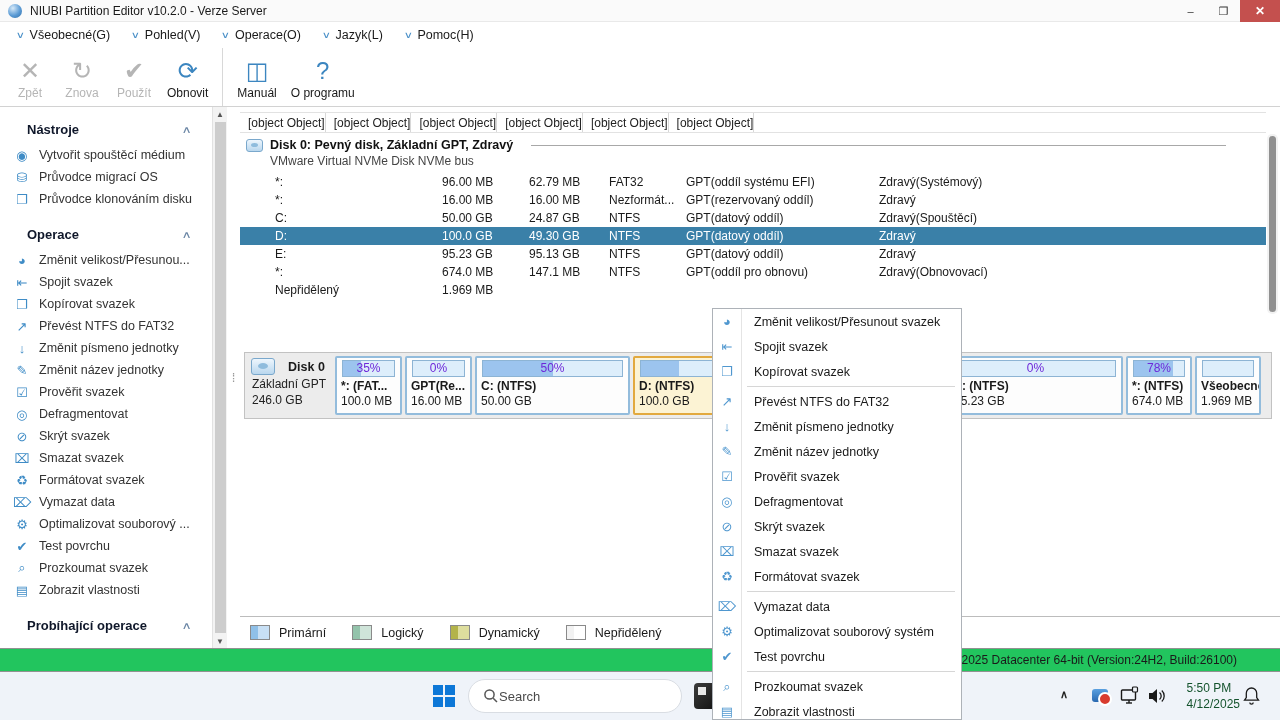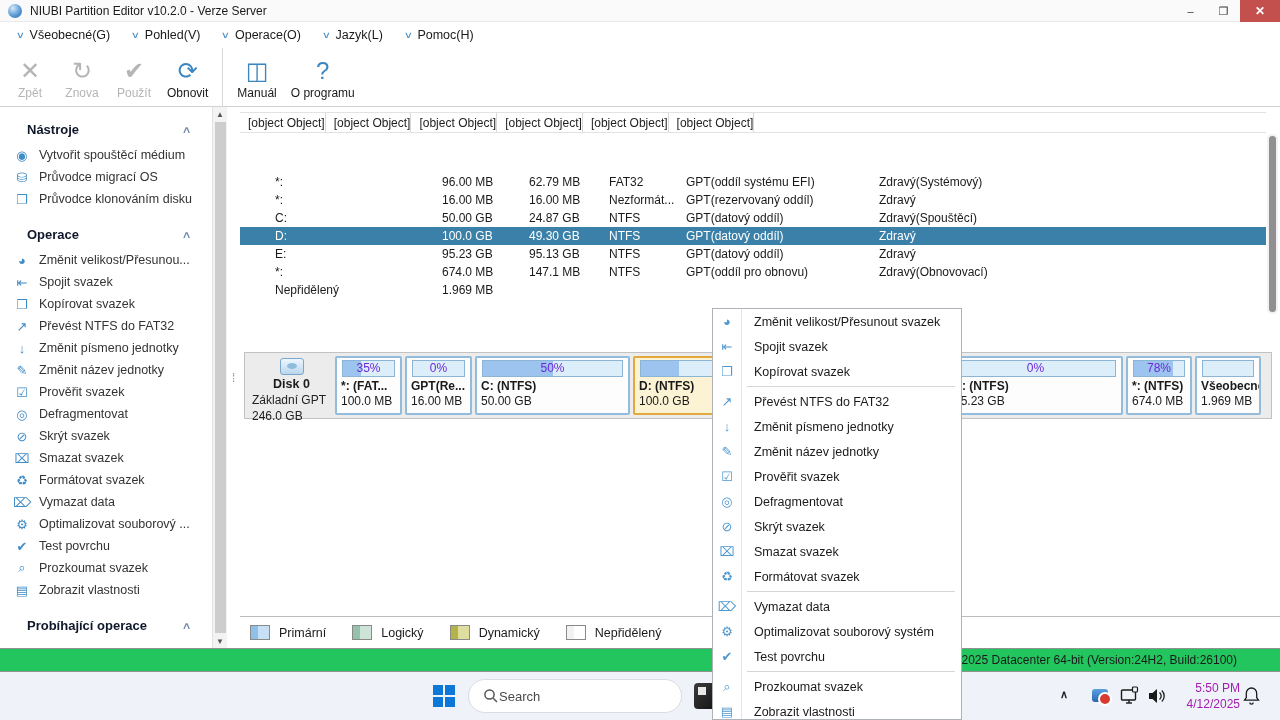--- a/index.html
+++ b/index.html
@@ -80,21 +80,21 @@
   .rc{padding-left:10px;white-space:nowrap;overflow:hidden;flex:none;}
   .rc.name{padding-left:35px;}
   .vscroll{position:absolute;left:1027px;top:27px;width:11px;height:180px;background:#f2f2f2;
            border-radius:5px;}
   .vthumb{position:absolute;top:2px;bottom:2px;left:2px;width:7px;background:#909090;border-radius:4px;}
 
   
   .diskstrip{position:absolute;top:245px;left:4px;width:1028px;height:67px;background:#ececec;
              border:1px solid #c2c2c2;display:flex;padding:3px;gap:3px;}
   .disk-info{width:84px;padding:2px 0 0 3px;flex:none;}
-  .di-row1{display:flex;align-items:center;gap:2px;font-weight:bold;font-size:12.5px;flex-direction:column;}
+  .di-row1{display:flex;align-items:center;gap:13px;font-weight:bold;font-size:12.5px;}
   .di-icon{width:24px;height:17px;border:1px solid #7aa8cc;border-radius:3px;flex:none;
            background:linear-gradient(#eef6fd,#b9d7ee);position:relative;}
   .di-icon::after{content:"";position:absolute;left:6px;top:4px;width:10px;height:6px;
            border-radius:50%;background:#8fbcdd;}
   .di-line{font-size:12px;color:#222;margin-top:2px;padding-left:1px;white-space:nowrap;}
   .pb{background:#fdfdfd;border:2px solid #93bcdc;border-radius:2px;padding:2px 4px;
       overflow:hidden;flex:none;}
   .pb.selected{border-color:#e2a93f;background:#fcf3d4;}
   .pb-bar{height:17px;border:1px solid #8db4d4;background:#ddeefb;position:relative;margin:0 1px 2px;}
   .pb-fill{position:absolute;left:0;top:0;bottom:0;background:#9cc4ee;}
@@ -127,22 +127,22 @@
   .tb-appicon{position:absolute;left:694px;top:11px;width:26px;height:26px;border-radius:4px;
              background:linear-gradient(135deg,#3c3c3c,#101010);}
   .tb-appicon::after{content:"";position:absolute;left:4px;top:4px;width:8px;height:8px;background:#e8e8e8;}
   .tray-chev{position:absolute;left:1060px;top:16px;color:#222;font-size:11px;font-weight:bold;}
   .tray-app{position:absolute;left:1092px;top:17px;width:16px;height:13px;border-radius:3px;
             background:linear-gradient(#5aa0e0,#2868b0);}
   .tray-app::after{content:"";position:absolute;right:-4px;bottom:-4px;width:10px;height:10px;
             background:#d83b2f;border:2px solid #fff;border-radius:50%;}
   .tray-monitor{position:absolute;left:1120px;top:14px;}
   .tray-speaker{position:absolute;left:1147px;top:16px;}
-  .tray-clock{position:absolute;right:40px;top:8px;text-align:right;font-size:12px;
-              line-height:16px;color:#a21caf;}
+  .tray-clock{position:absolute;right:40px;top:8px;text-align:left;font-size:12px;
+              line-height:16px;color:#14532d;}
   .tray-bell{position:absolute;left:1243px;top:14px;}
 
   
   .context-menu{position:absolute;left:712px;top:308px;width:250px;height:412px;background:#fff;
                 border:1px solid #adb2b8;z-index:50;overflow:hidden;}
   .context-menu::before{content:"";position:absolute;left:28px;top:0;bottom:0;width:1px;background:#e4e4e4;}
   .cm-item{display:flex;align-items:center;height:25px;}
   .cm-ic{width:28px;text-align:center;color:#4f97cf;font-size:13px;flex:none;}
   .cm-label{padding-left:13px;font-size:12.5px;color:#1a1a1a;white-space:nowrap;}
   .cm-sep{display:none;}
@@ -370,20 +370,28 @@
 
           <div class="hc">[object Object]</div>
 
           <div class="hc">[object Object]</div>
 
           <div class="hc">[object Object]</div>
 
         <div class="hc filler"></div>
       </div>
 
+      <div class="disk-group">
+        <div class="dg-row1">
+          <span class="dg-icon"></span>
+          <span class="dg-title">Disk 0: Pevný disk, Základní GPT, Zdravý</span>
+          <span class="dg-line"></span>
+        </div>
+        <div class="dg-sub">VMware Virtual NVMe Disk NVMe bus</div>
+      </div>
 
       <div class="rows">
 
           <div class="row">
             <span class="rc name w1">*:</span>
             <span class="rc w2">96.00 MB</span>
             <span class="rc w3">62.79 MB</span>
             <span class="rc w4">FAT32</span>
             <span class="rc w5">GPT(oddíl systému EFI)</span>
             <span class="rc w6">Zdravý(Systémový)</span>

